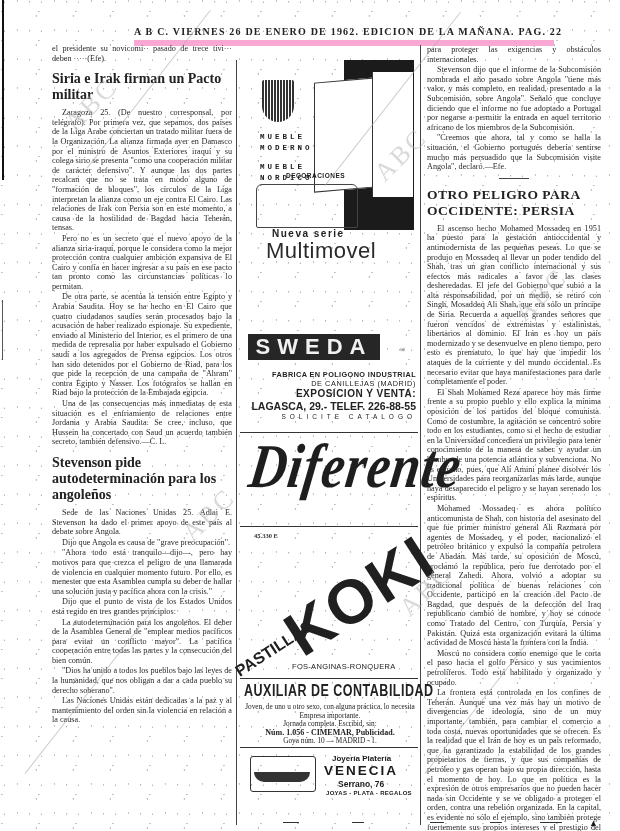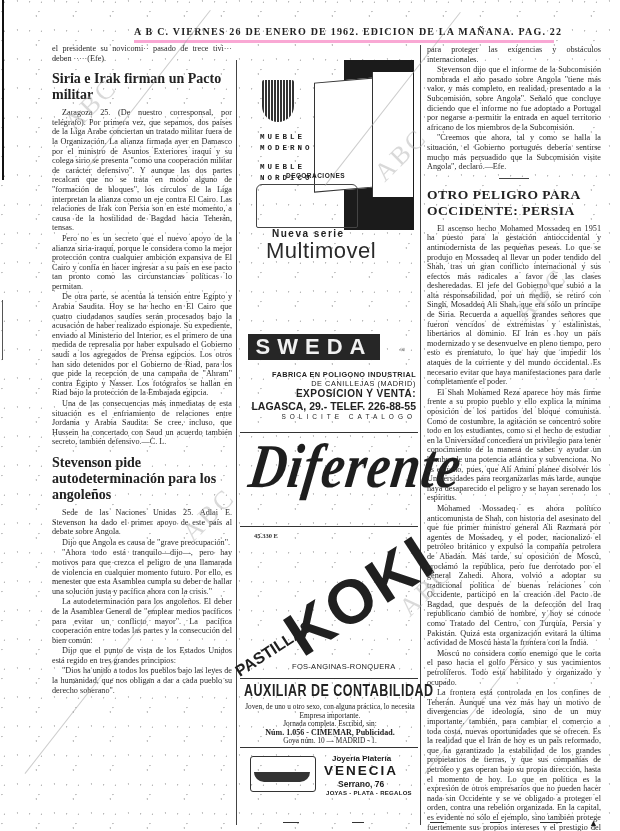--- a/index.html
+++ b/index.html
@@ -14,21 +14,21 @@
       radial-gradient(circle at 80% 6%, #888 0.6px, transparent 1px),
       radial-gradient(circle at 5% 40%, #999 0.6px, transparent 1px),
       radial-gradient(circle at 98% 55%, #999 0.6px, transparent 1px);
     background-size: 37px 29px; opacity:0.6;
   }
   .left-edge { position:absolute; left:2px; top:0; width:2px; height:180px; background:#111; }
   .left-edge2 { position:absolute; left:2px; top:300px; width:1px; height:60px; background:#555; }
   .header {
     position:absolute; top:26px; left:134px; width:420px; height:14px;
     font-family:"Liberation Serif", serif; font-weight:bold; font-size:10px; letter-spacing:1.2px;
-    color:#222; border-bottom:3px solid #f9a8d4; white-space:nowrap;
+    color:#222; border-bottom:6px solid #f9a8d4; white-space:nowrap;
   }
   .col { position:absolute; font-size:8.2px; line-height:9.6px; text-align:justify; color:#2a2a2a; }
   .col p { margin:0 0 1px 0; text-indent:10px; }
   .col p.noind { text-indent:0; }
   .col-left { left:52px; top:44px; width:180px; }
   .col-right { left:427px; top:45px; width:174px; }
   .headline { font-family:"Liberation Serif", serif; font-weight:bold; font-size:14px; line-height:16px;
     text-align:left; margin:8px 0 5px 0; color:#222; text-indent:0 !important; }
   .headline-caps { font-size:13.5px; letter-spacing:0.5px; }
   .vrule-l { position:absolute; left:236px; top:60px; width:1px; height:765px; background:#444; }
@@ -117,23 +117,24 @@
   <p class="noind">el presidente su novicomi·· pasado de trece tivi··· deben ·····(Efe).</p>
   <div class="headline">Siria e Irak firman un Pacto militar</div>
   <p>Zaragoza 25. (De nuestro corresponsal, por telégrafo). Por primera vez, que sepamos, dos países de la Liga Arabe conciertan un tratado militar fuera de la Organización. La alianza firmada ayer en Damasco por el ministro de Asuntos Exteriores iraquí y su colega sirio se presenta "como una cooperación militar de carácter defensivo". Y aunque las dos partes recalcan que no se trata en modo alguno de "formación de bloques", los círculos de la Liga interpretan la alianza como un eje contra El Cairo. Las relaciones de Irak con Persia son en este momento, a causa de la hostilidad de Bagdad hacia Teherán, tensas.</p>
   <p>Pero no es un secreto que el nuevo apoyo de la alianza siria-iraquí, porque le considera como la mejor protección contra cualquier ambición expansiva de El Cairo y confía en hacer ingresar a su país en ese pacto tan pronto como las circunstancias políticas lo permitan.</p>
   <p>De otra parte, se acentúa la tensión entre Egipto y Arabia Saudita. Hoy se ha hecho en El Cairo que cuatro ciudadanos saudíes serán procesados bajo la acusación de haber realizado espionaje. Su expediente, enviado al Ministerio del Interior, es el primero de una medida de represalia por haber expulsado el Gobierno saudí a los agregados de Prensa egipcios. Los otros han sido detenidos por el Gobierno de Riad, para los que pide la recepción de una campaña de "Ahram" contra Egipto y Nasser. Los fotógrafos se hallan en Riad bajo la protección de la Embajada egipcia.</p>
   <p>Una de las consecuencias más inmediatas de esta situación es el enfriamiento de relaciones entre Jordania y Arabia Saudita. Se cree, incluso, que Hussein ha concertado con Saud un acuerdo también secreto, también defensivo.—C. L.</p>
   <div class="headline">Stevenson pide autodeterminación para los angoleños</div>
   <p>Sede de las Naciones Unidas 25. Adlai E. Stevenson ha dado el primer apoyo de este país al debate sobre Angola.</p>
   <p>Dijo que Angola es causa de "grave preocupación".</p>
   <p>"Ahora todo está tranquilo—dijo—, pero hay motivos para que crezca el peligro de una llamarada de violencia en cualquier momento futuro. Por ello, es menester que esta Asamblea cumpla su deber de hallar una solución justa y pacífica ahora con la crisis."</p>
+  <p>Dijo que el punto de vista de los Estados Unidos está regido en tres grandes principios:</p>
   <p>La autodeterminación para los angoleños. El deber de la Asamblea General de "emplear medios pacíficos para evitar un conflicto mayor". La pacífica cooperación entre todas las partes y la consecución del bien común.</p>
-  <p>Dijo que el punto de vista de los Estados Unidos está regido en tres grandes principios:</p>
   <p>"Dios ha unido a todos los pueblos bajo las leyes de la humanidad, que nos obligan a dar a cada pueblo su derecho soberano".</p>
+  <p>Las Naciones Unidas están dedicadas a la paz y al mantenimiento del orden sin la violencia en relación a la causa.</p>
 </div>
 
 <div class="ad ad-furniture">
   <div class="shield"></div>
   <div class="mueble" style="top:72px">MUEBLE</div>
   <div class="mueble" style="top:83px">MODERNO</div>
   <div class="mueble" style="top:102px">MUEBLE</div>
   <div class="mueble" style="top:113px">NORDICO</div>
   <div class="cabinet-dark"></div>
   <div class="cabinet-door"></div>

